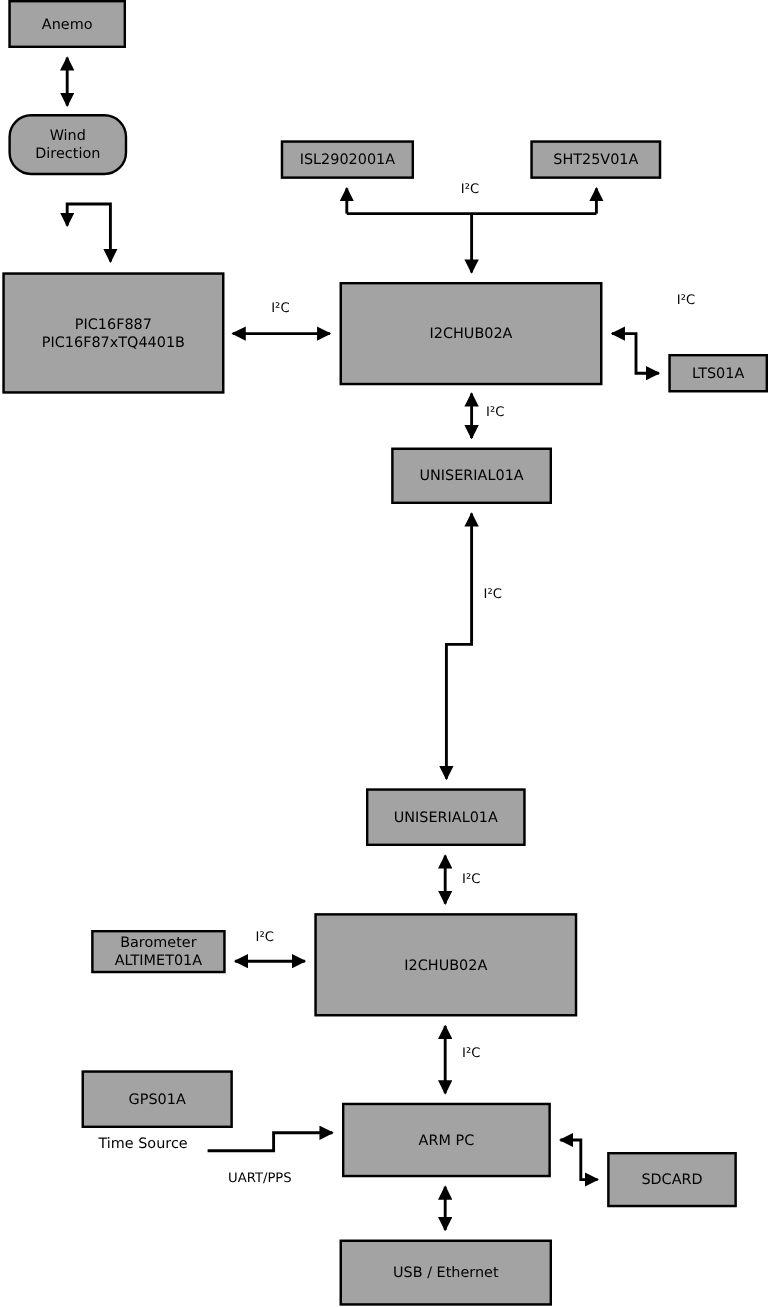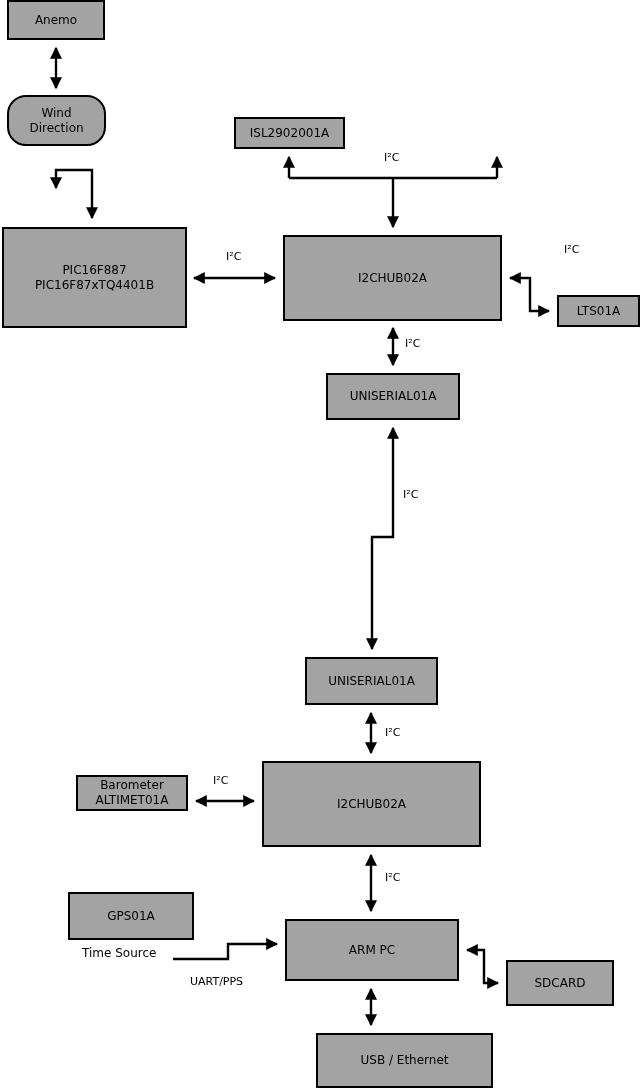--- a/index.html
+++ b/index.html
@@ -115,20 +115,23 @@
 
   <div class="node" style="left:2px; top:227px; width:185px; height:101px;">
     <span class="label">PIC16F887
 PIC16F87xTQ4401B</span>
   </div>
 
   <div class="node" style="left:234px; top:117px; width:111px; height:32px;">
     <span class="label">ISL2902001A</span>
   </div>
 
+  <div class="node" style="left:442px; top:117px; width:109px; height:32px;">
+    <span class="label">SHT25V01A</span>
+  </div>
 
   <div class="node" style="left:283px; top:235px; width:219px; height:86px;">
     <span class="label">I2CHUB02A</span>
   </div>
 
   <div class="node" style="left:557px; top:295px; width:83px; height:32px;justify-content:center;">
     <span class="label">LTS01A</span>
   </div>
 
   <div class="node" style="left:326px; top:373px; width:134px; height:47px;">
@@ -153,21 +156,21 @@
   </div>
 
   <div class="node" style="left:285px; top:919px; width:174px; height:62px;">
     <span class="label">ARM PC</span>
   </div>
 
   <div class="node" style="left:506px; top:960px; width:108px; height:46px;">
     <span class="label">SDCARD</span>
   </div>
 
-  <div class="node" style="left:283px; top:1033px; width:177px; height:55px;margin-left:33px;">
+  <div class="node" style="left:283px; top:1033px; width:177px; height:55px;">
     <span class="label">USB / Ethernet</span>
   </div>
 
   <div class="free-label" style="left:82px; top:910px;">Time Source</div>
 
   <div class="edge-label" style="left:226px; top:251px;">I²C</div>
 
   <div class="edge-label" style="left:384px; top:152px;">I²C</div>
 
   <div class="edge-label" style="left:564px; top:244px;">I²C</div>

